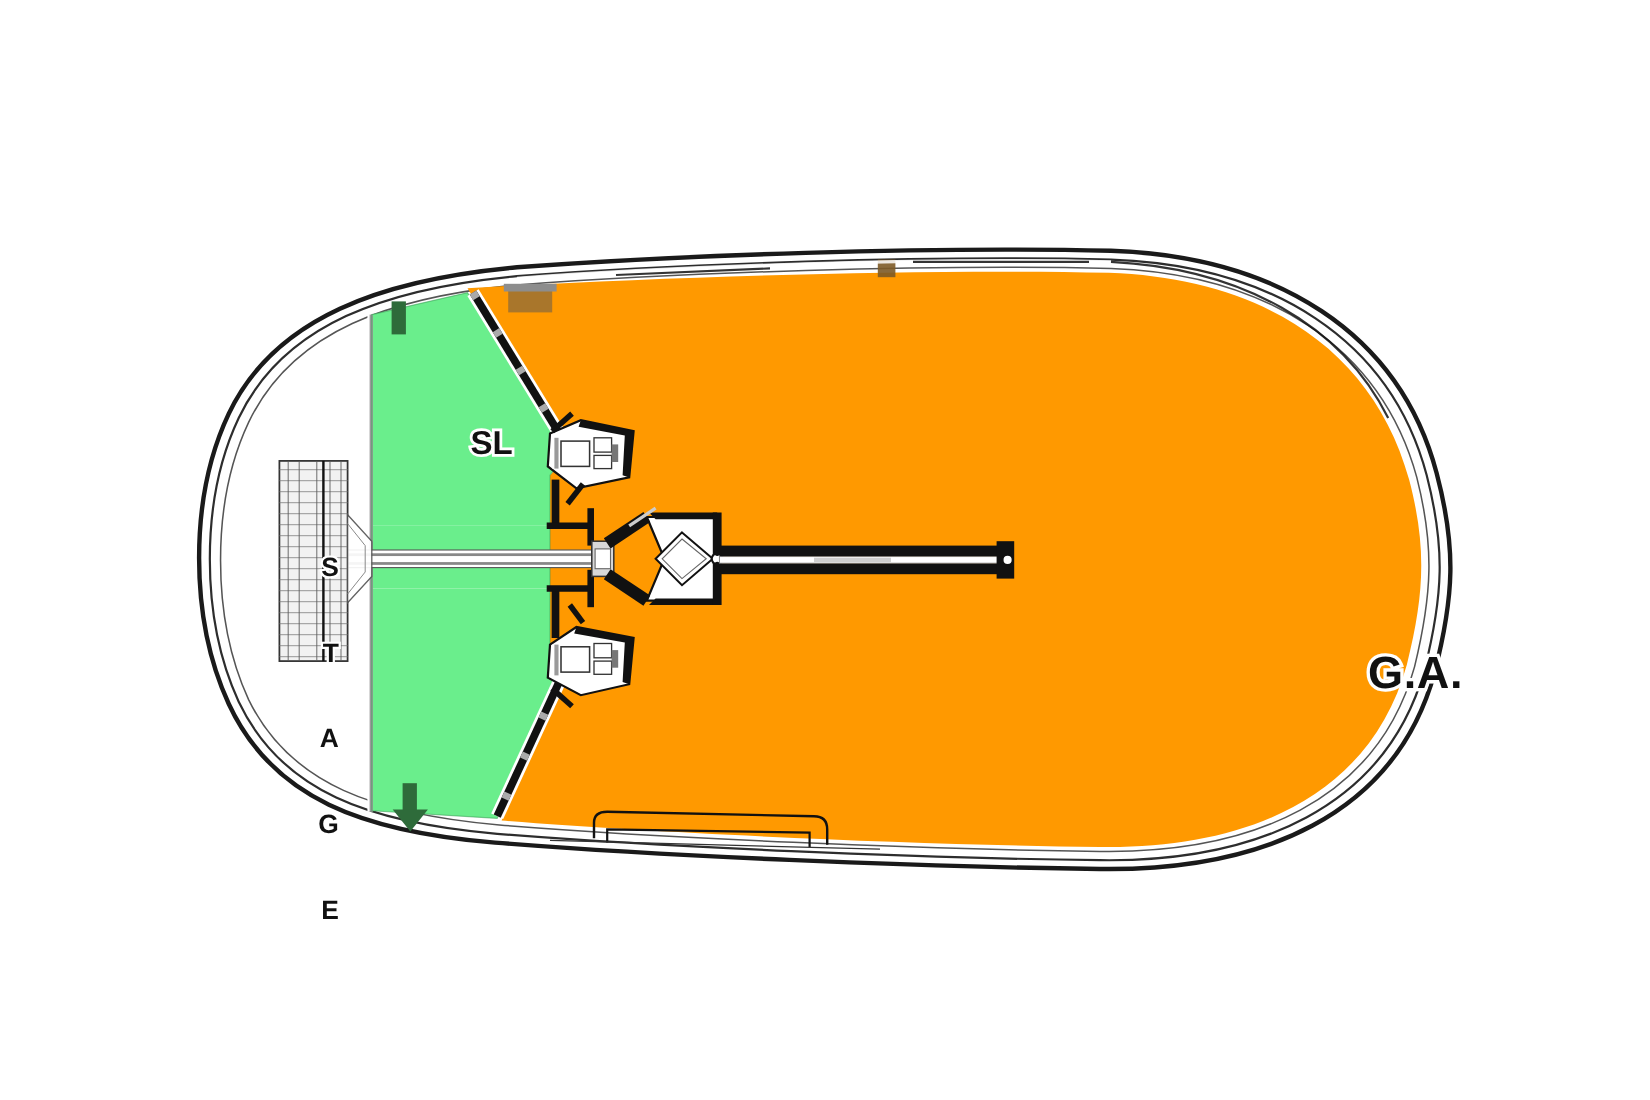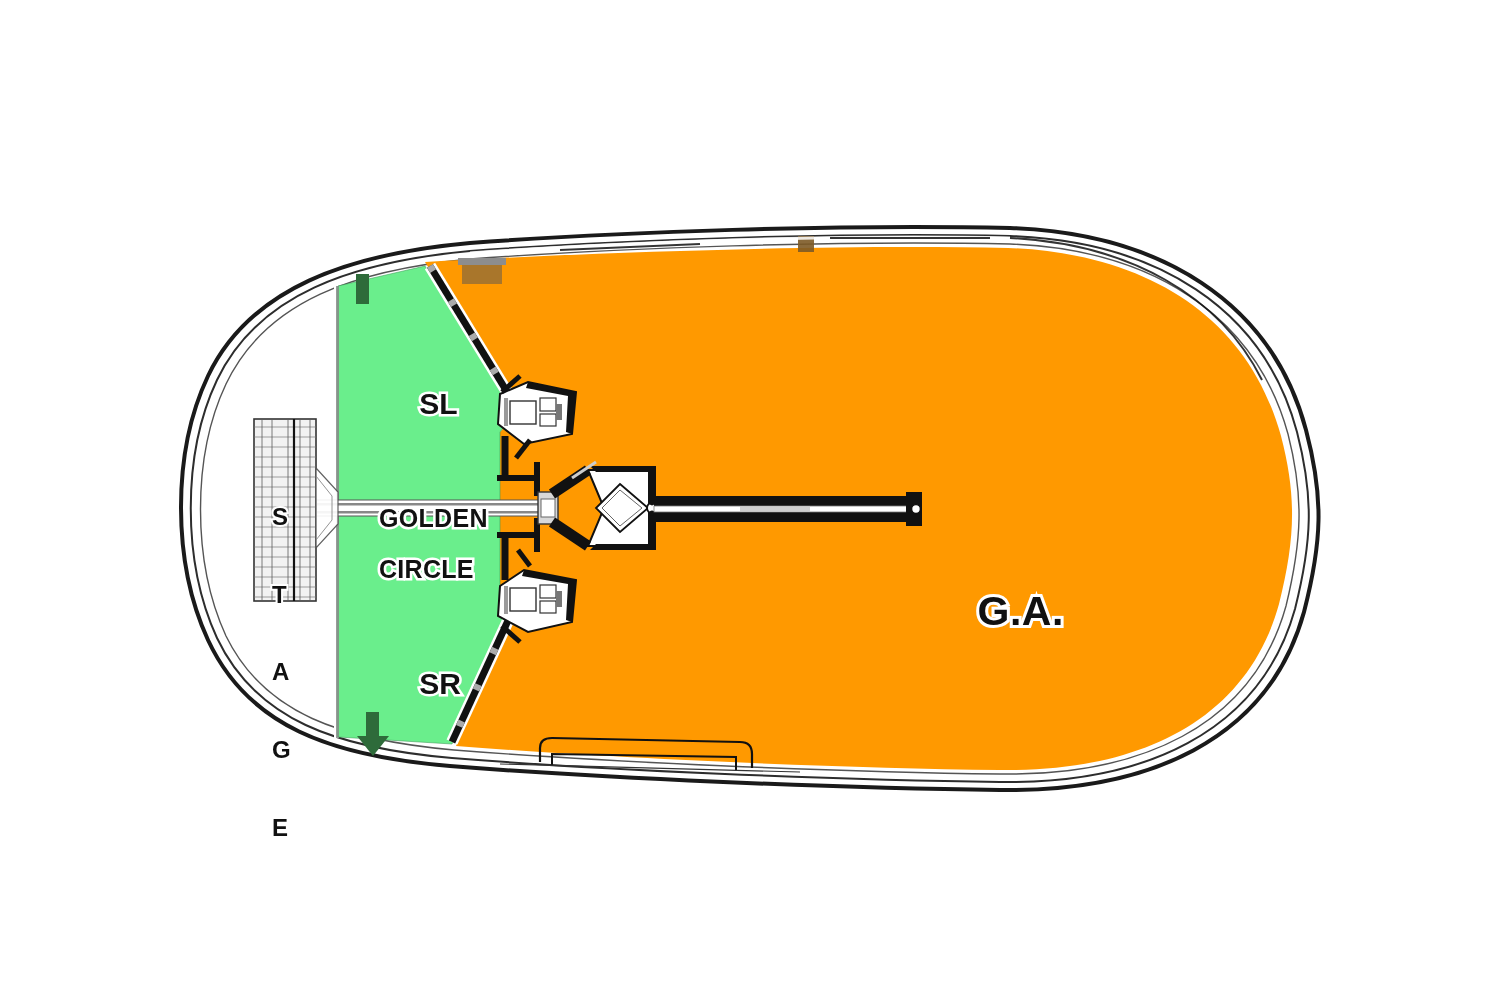--- a/index.html
+++ b/index.html
@@ -25,21 +25,21 @@
     top: 0;
     width: 1500px;
     height: 1000px;
   }
   .map-label {
     position: absolute;
     font-family: "Liberation Sans", sans-serif;
     font-weight: bold;
     color: #111111;
     white-space: pre;
-    text-align: left;
+    text-align: right;
     line-height: 1.02;
     -webkit-text-stroke: 5px #ffffff;
     paint-order: stroke fill;
     pointer-events: none;
   }
   .map-label > span {
     position: relative;
   }
   #label-posto {
     left: 930px;
@@ -312,32 +312,25 @@
       <path d="M 1010,238 C 1130,244 1220,296 1262,380" fill="none" stroke="#111111" stroke-width="2"></path>
     </g>
 
   </svg>
 
   <div class="map-label" id="label-posto">
     <br>
     <span>G.A.</span>
   </div>
 
-  <div class="map-label" id="label-golden">
-    <span>GOLDEN</span><br>
-    <span>CIRCLE</span>
-  </div>
 
   <div class="map-label" id="label-sl">
     <span>SL</span>
   </div>
 
-  <div class="map-label" id="label-sr">
-    <span>SR</span>
-  </div>
 
   <div class="map-label" id="label-stage">
     <span class="stage-letter">S</span>
     <span class="stage-letter">T</span>
     <span class="stage-letter">A</span>
     <span class="stage-letter">G</span>
     <span class="stage-letter">E</span>
   </div>
 
 </div>

